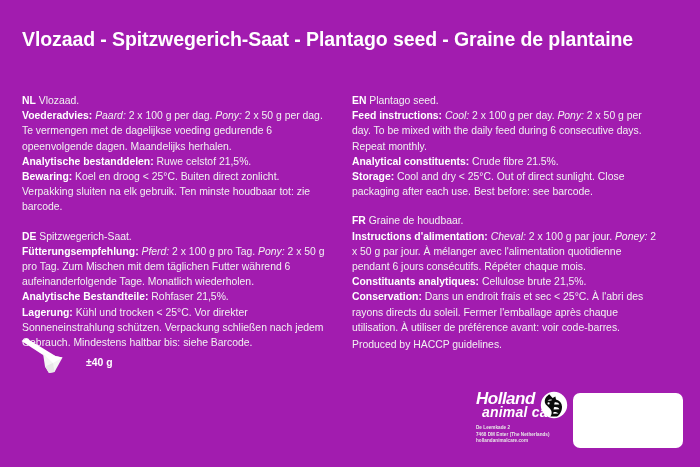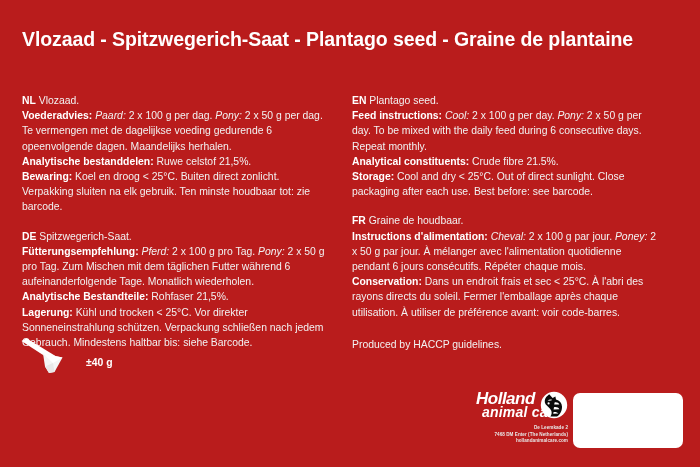--- a/index.html
+++ b/index.html
@@ -13,21 +13,21 @@
     overflow: hidden;
     font-family: "Liberation Sans", sans-serif;
     color: #ffffff;
     -webkit-font-smoothing: antialiased;
   }
 
   .label-root {
     position: relative;
     width: 700px;
     height: 467px;
-    background: #b91c1c;
+    background: #a21caf;
   }
 
   
   .title {
     position: absolute;
     left: 22px;
     top: 28px;
     width: 660px;
     font-size: 19.5px;
     font-weight: bold;
@@ -114,21 +114,20 @@
     color: #f2f2f2;
     white-space: nowrap;
   }
 
   
   .brand {
     position: absolute;
     left: 476px;
     top: 392px;
     width: 92px;
-    text-align: right;
   }
   .brand-mark-row {
     position: relative;
     height: 32px;
   }
   .brand-name {
     position: absolute;
     left: 0px;
     top: -2px;
     font-size: 17px;
@@ -210,20 +209,21 @@
       <div class="lang-block">
         <p class="para"><span class="lang-code">EN</span> <span>Plantago seed.</span></p>
         <p class="para"><span class="term">Feed instructions:</span> <span class="animal">Cool:</span><span> 2 x 100 g per day. </span><span class="animal">Pony:</span><span> 2 x 50 g per day. To be mixed with the daily feed during 6 consecutive days. Repeat monthly.</span></p>
         <p class="para"><span class="term">Analytical constituents:</span><span> Crude fibre 21.5%.</span></p>
         <p class="para"><span class="term">Storage:</span><span> Cool and dry &lt; 25°C. Out of direct sunlight. Close packaging after each use. Best before: see barcode.</span></p>
       </div>
 
       <div class="lang-block">
         <p class="para"><span class="lang-code">FR</span> <span>Graine de houdbaar.</span></p>
         <p class="para"><span class="term">Instructions d'alimentation:</span> <span class="animal">Cheval:</span><span> 2 x 100 g par jour. </span><span class="animal">Poney:</span><span> 2 x 50 g par jour. À mélanger avec l'alimentation quotidienne pendant 6 jours consécutifs. Répéter chaque mois.</span></p>
+        <p class="para"><span class="term">Constituants analytiques:</span><span> Cellulose brute 21,5%.</span></p>
         <p class="para"><span class="term">Conservation:</span><span> Dans un endroit frais et sec &lt; 25°C. À l'abri des rayons directs du soleil. Fermer l'emballage après chaque utilisation. À utiliser de préférence avant: voir code-barres.</span></p>
       </div>
 
     </div>
   </div>
 
   <div class="scoop-row">
     <span class="scoop-icon">
       <svg width="58" height="38" viewBox="0 0 58 38" xmlns="http://www.w3.org/2000/svg">
         <path d="M1.5 4.0 L6.5 1.2 L35.5 19.0 L31.5 23.5 Z" fill="#ffffff"></path>

